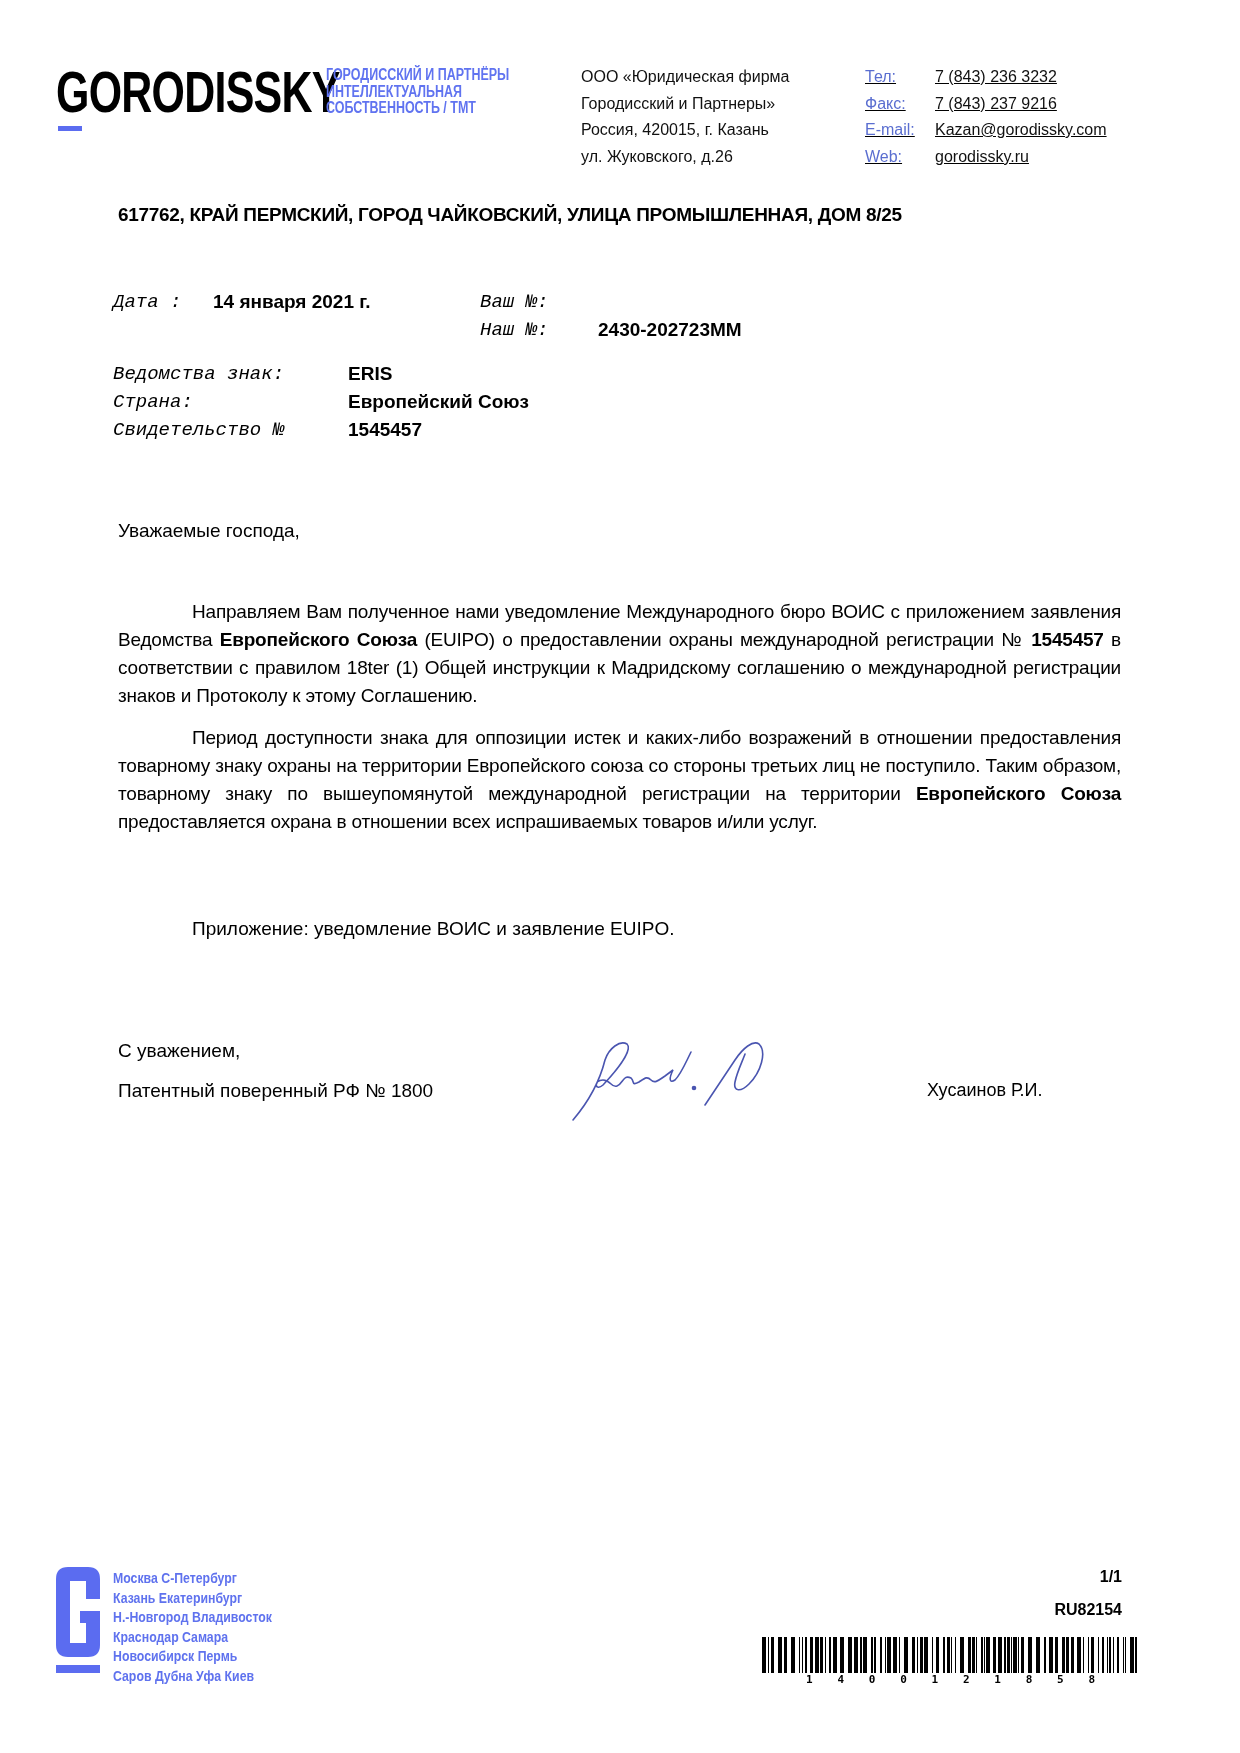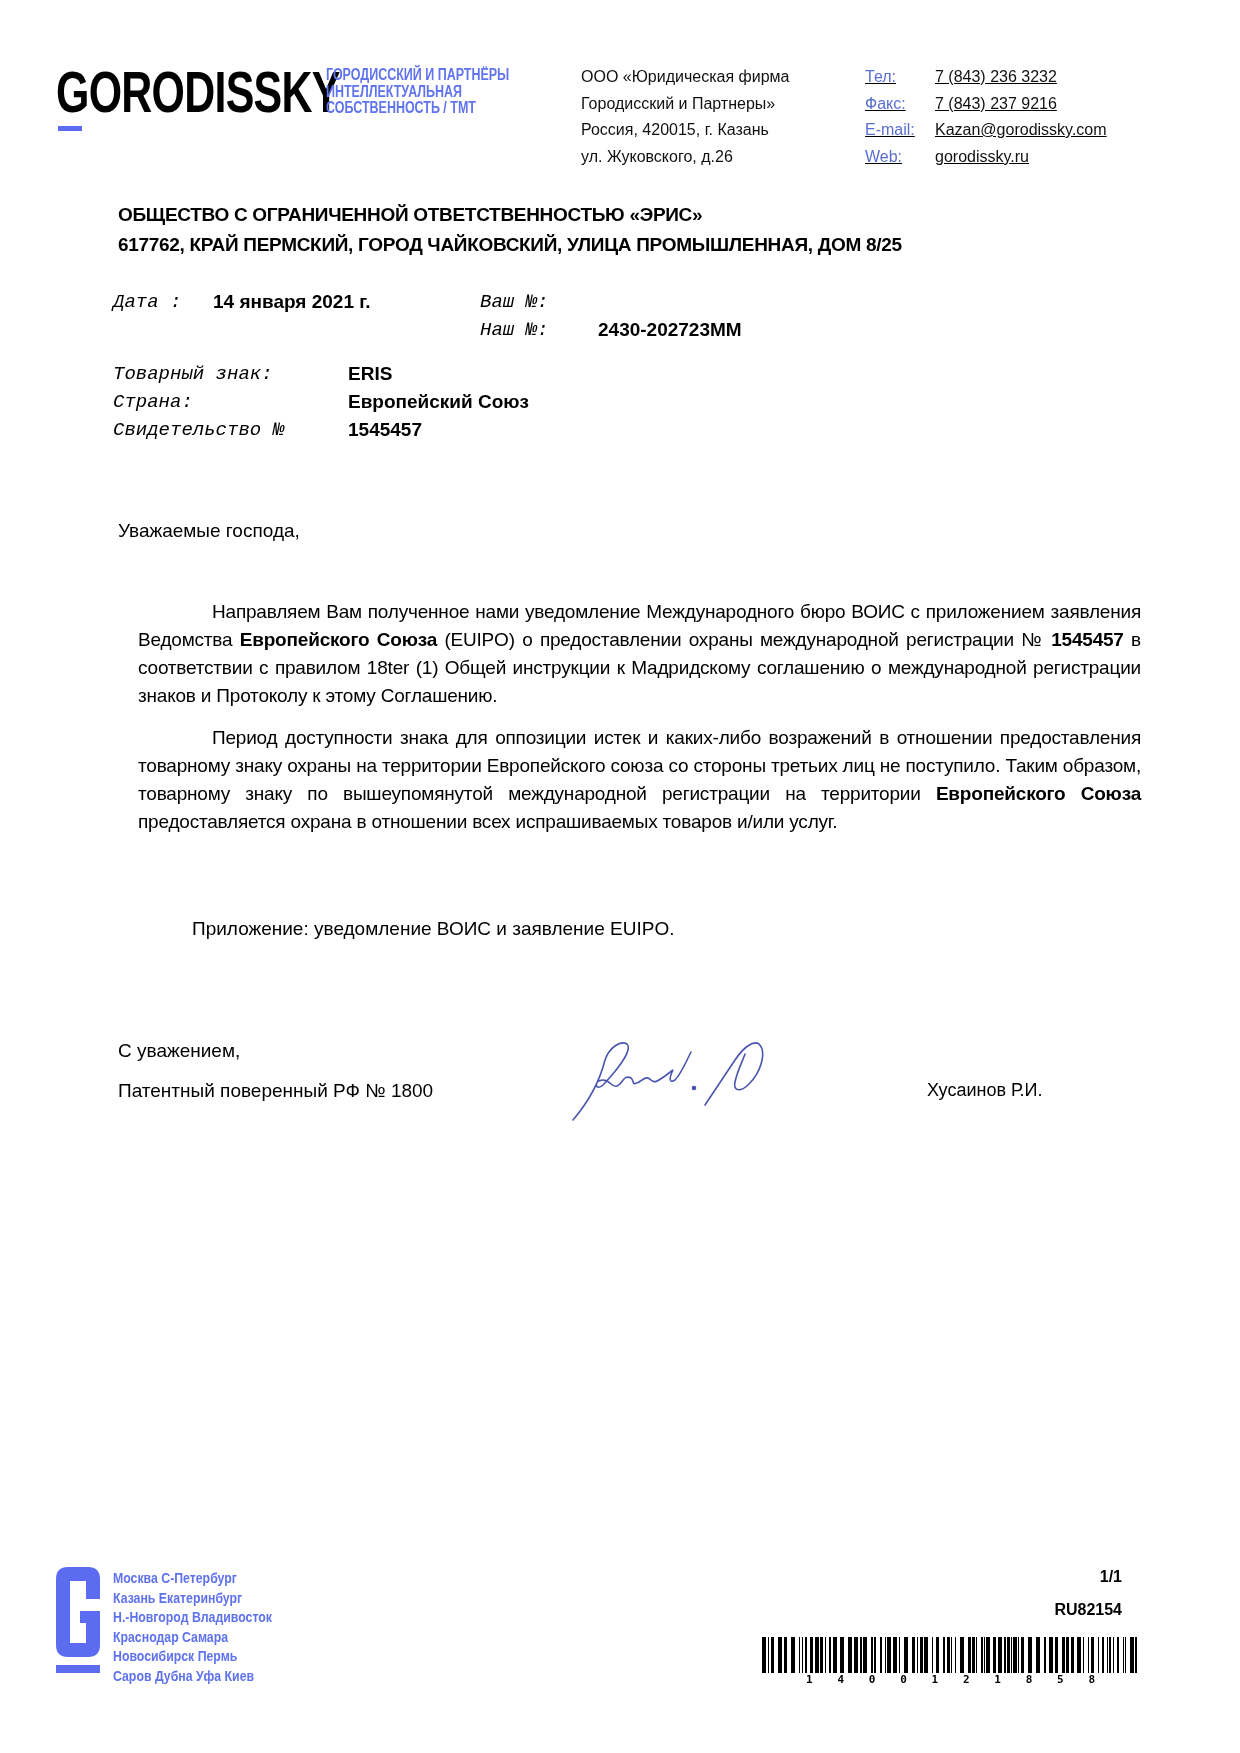--- a/index.html
+++ b/index.html
@@ -88,21 +88,20 @@
       font-size: 19px;
     }
     .para {
       left: 118px;
       width: 1003px;
       font-size: 19px;
       line-height: 28px;
       text-align: justify;
       text-indent: 74px;
       letter-spacing: -0.2px;
-      margin-left: 20px;
     }
     .attach {
       left: 192px; top: 918px;
       font-size: 19px;
     }
 
     
     .closing { left: 118px; top: 1040px; font-size: 19px; }
     .sig-title { left: 118px; top: 1080px; font-size: 19px; }
     .sig-name { left: 927px; top: 1080px; font-size: 18px; }
@@ -180,32 +179,31 @@
     <span class="contact-label">E-mail:</span>
     <span class="contact-value">Kazan@gorodissky.com</span>
   </div>
   <div class="contact-row">
     <span class="contact-label">Web:</span>
     <span class="contact-value">gorodissky.ru</span>
   </div>
 </div>
 
 <div class="abs addressee">
-  <div>ОБЩЕСТВО С ОГРАНИЧЕННОЙ ОТВЕТСТВЕННОСТЬЮ «ЭРИС»</div>
   <div>617762, КРАЙ ПЕРМСКИЙ, ГОРОД ЧАЙКОВСКИЙ, УЛИЦА ПРОМЫШЛЕННАЯ, ДОМ 8/25</div>
 </div>
 
 <div class="abs meta italic" style="left:113px; top:288px;">Дата :</div>
 <div class="abs meta bold" style="left:213px; top:288px;">14 января 2021 г.</div>
 <div class="abs meta italic" style="left:480px; top:288px;">Ваш №:</div>
 <div class="abs meta bold" style="left:598px; top:288px;"></div>
 <div class="abs meta italic" style="left:480px; top:316px;">Наш №:</div>
 <div class="abs meta bold" style="left:598px; top:316px;">2430-202723MM</div>
 
-<div class="abs meta italic" style="left:113px; top:360px;">Товарный знак:</div>
+<div class="abs meta italic" style="left:113px; top:360px;">Ведомства знак:</div>
 <div class="abs meta bold" style="left:348px; top:360px;">ERIS</div>
 <div class="abs meta italic" style="left:113px; top:388px;">Страна:</div>
 <div class="abs meta bold" style="left:348px; top:388px;">Европейский Союз</div>
 <div class="abs meta italic" style="left:113px; top:416px;">Свидетельство №</div>
 <div class="abs meta bold" style="left:348px; top:416px;">1545457</div>
 
 <div class="abs salutation">Уважаемые господа,</div>
 
 <div class="abs para" style="top:598px;"><span>Направляем Вам полученное нами уведомление Международного бюро ВОИС с приложением заявления Ведомства </span><b>Европейского Союза</b><span> (EUIPO) о предоставлении охраны международной регистрации № </span><b>1545457</b><span> в соответствии с правилом 18ter (1) Общей инструкции к Мадридскому соглашению о международной регистрации знаков и Протоколу к этому Соглашению.</span></div>
 

